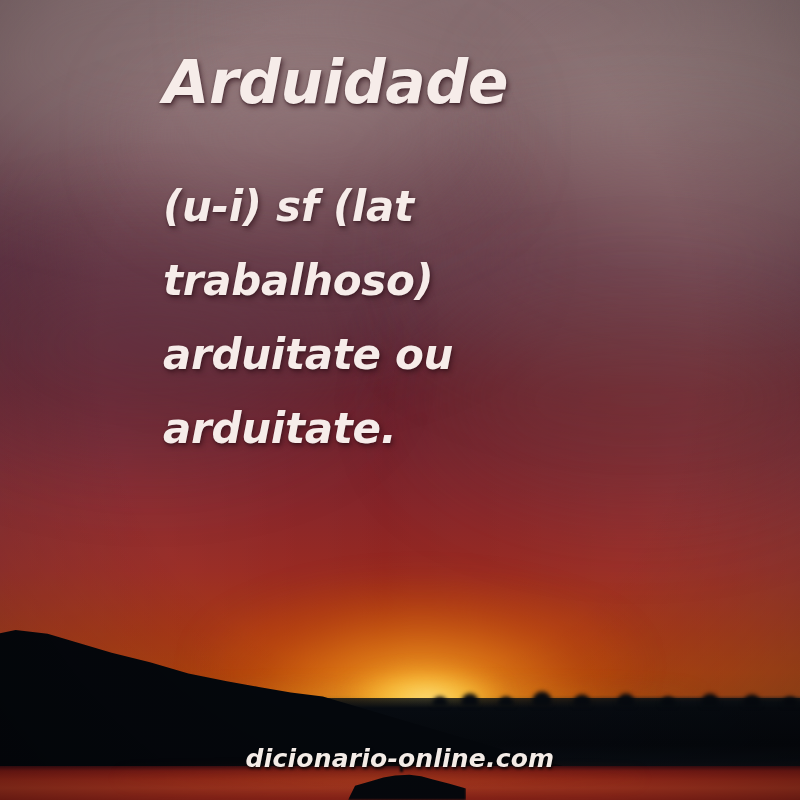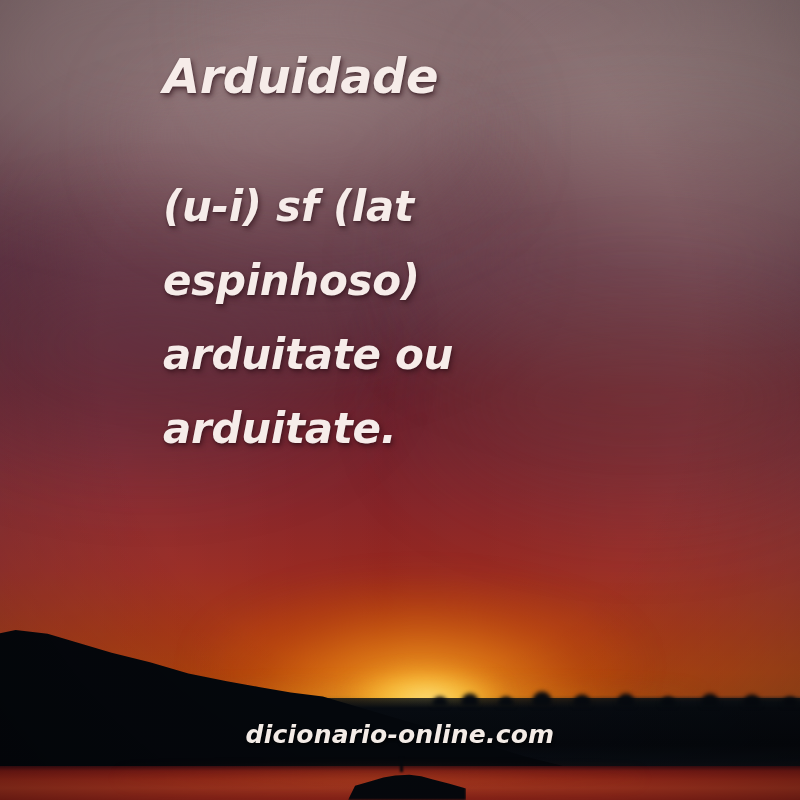--- a/index.html
+++ b/index.html
@@ -248,21 +248,21 @@
   .text-layer {
     position: absolute;
     inset: 0;
   }
 
   .word-title {
     position: absolute;
     left: 163px;
     top: 52px;
     font-family: "DejaVu Sans", sans-serif;
-    font-size: 48px;
+    font-size: 60px;
     font-weight: 700;
     font-style: italic;
     letter-spacing: -0.5px;
     color: #f6ece9;
     text-shadow:
       2px 3px 5px rgba(40,10,18,0.55),
       0 1px 2px rgba(30,8,14,0.40);
     white-space: nowrap;
     line-height: 1;
   }
@@ -281,21 +281,21 @@
     text-shadow:
       2px 3px 5px rgba(40,10,18,0.50),
       0 1px 2px rgba(30,8,14,0.35);
     letter-spacing: -0.3px;
   }
   .definition .seg { display: block; font-style: italic; }
 
   .site-credit {
     position: absolute;
     left: 0;
-    top: 720px;
+    top: 744px;
     width: 800px;
     text-align: center;
     font-family: "DejaVu Sans", sans-serif;
     font-size: 25px;
     font-weight: 700;
     font-style: italic;
     color: #f3ebe6;
     letter-spacing: 0.2px;
     text-shadow: 1px 2px 3px rgba(0,0,0,0.75);
   }
@@ -331,21 +331,21 @@
   <div class="boat"></div>
 
   <div class="vignette"></div>
 
   <div class="text-layer">
 
     <div class="word-title">Arduidade</div>
 
     <div class="definition">
       <span class="seg">(u-i) sf (lat</span>
-      <span class="seg">espinhoso)</span>
+      <span class="seg">trabalhoso)</span>
       <span class="seg">arduitate ou</span>
       <span class="seg">arduitate.</span>
     </div>
 
     <div class="site-credit">dicionario-online.com</div>
   </div>
 
 </div>
 
 </body></html>

